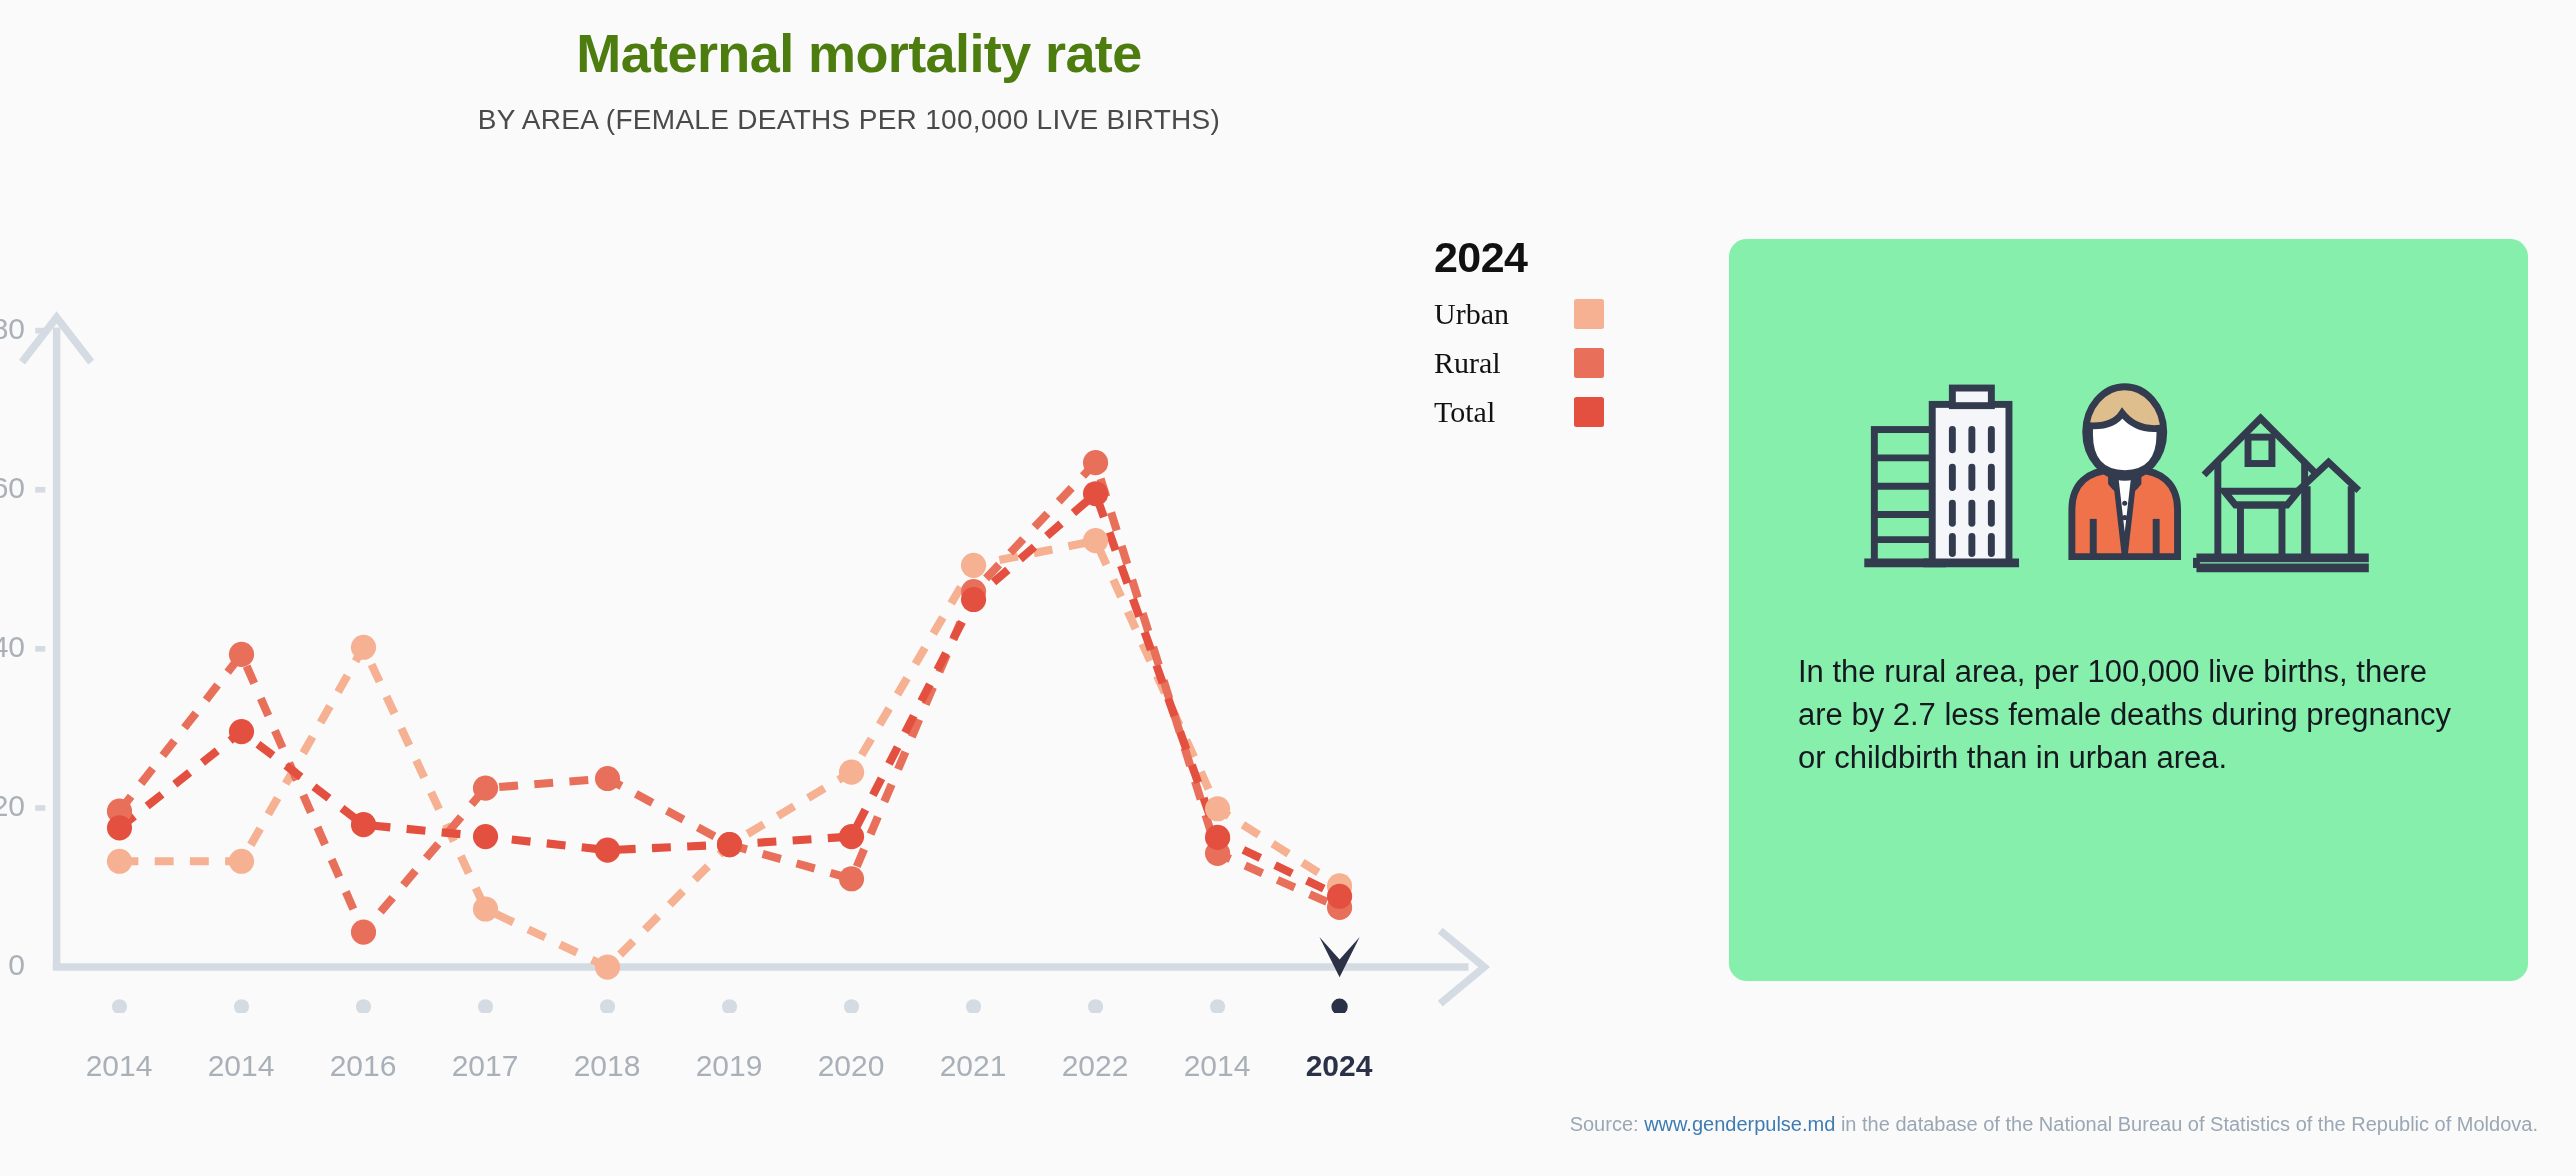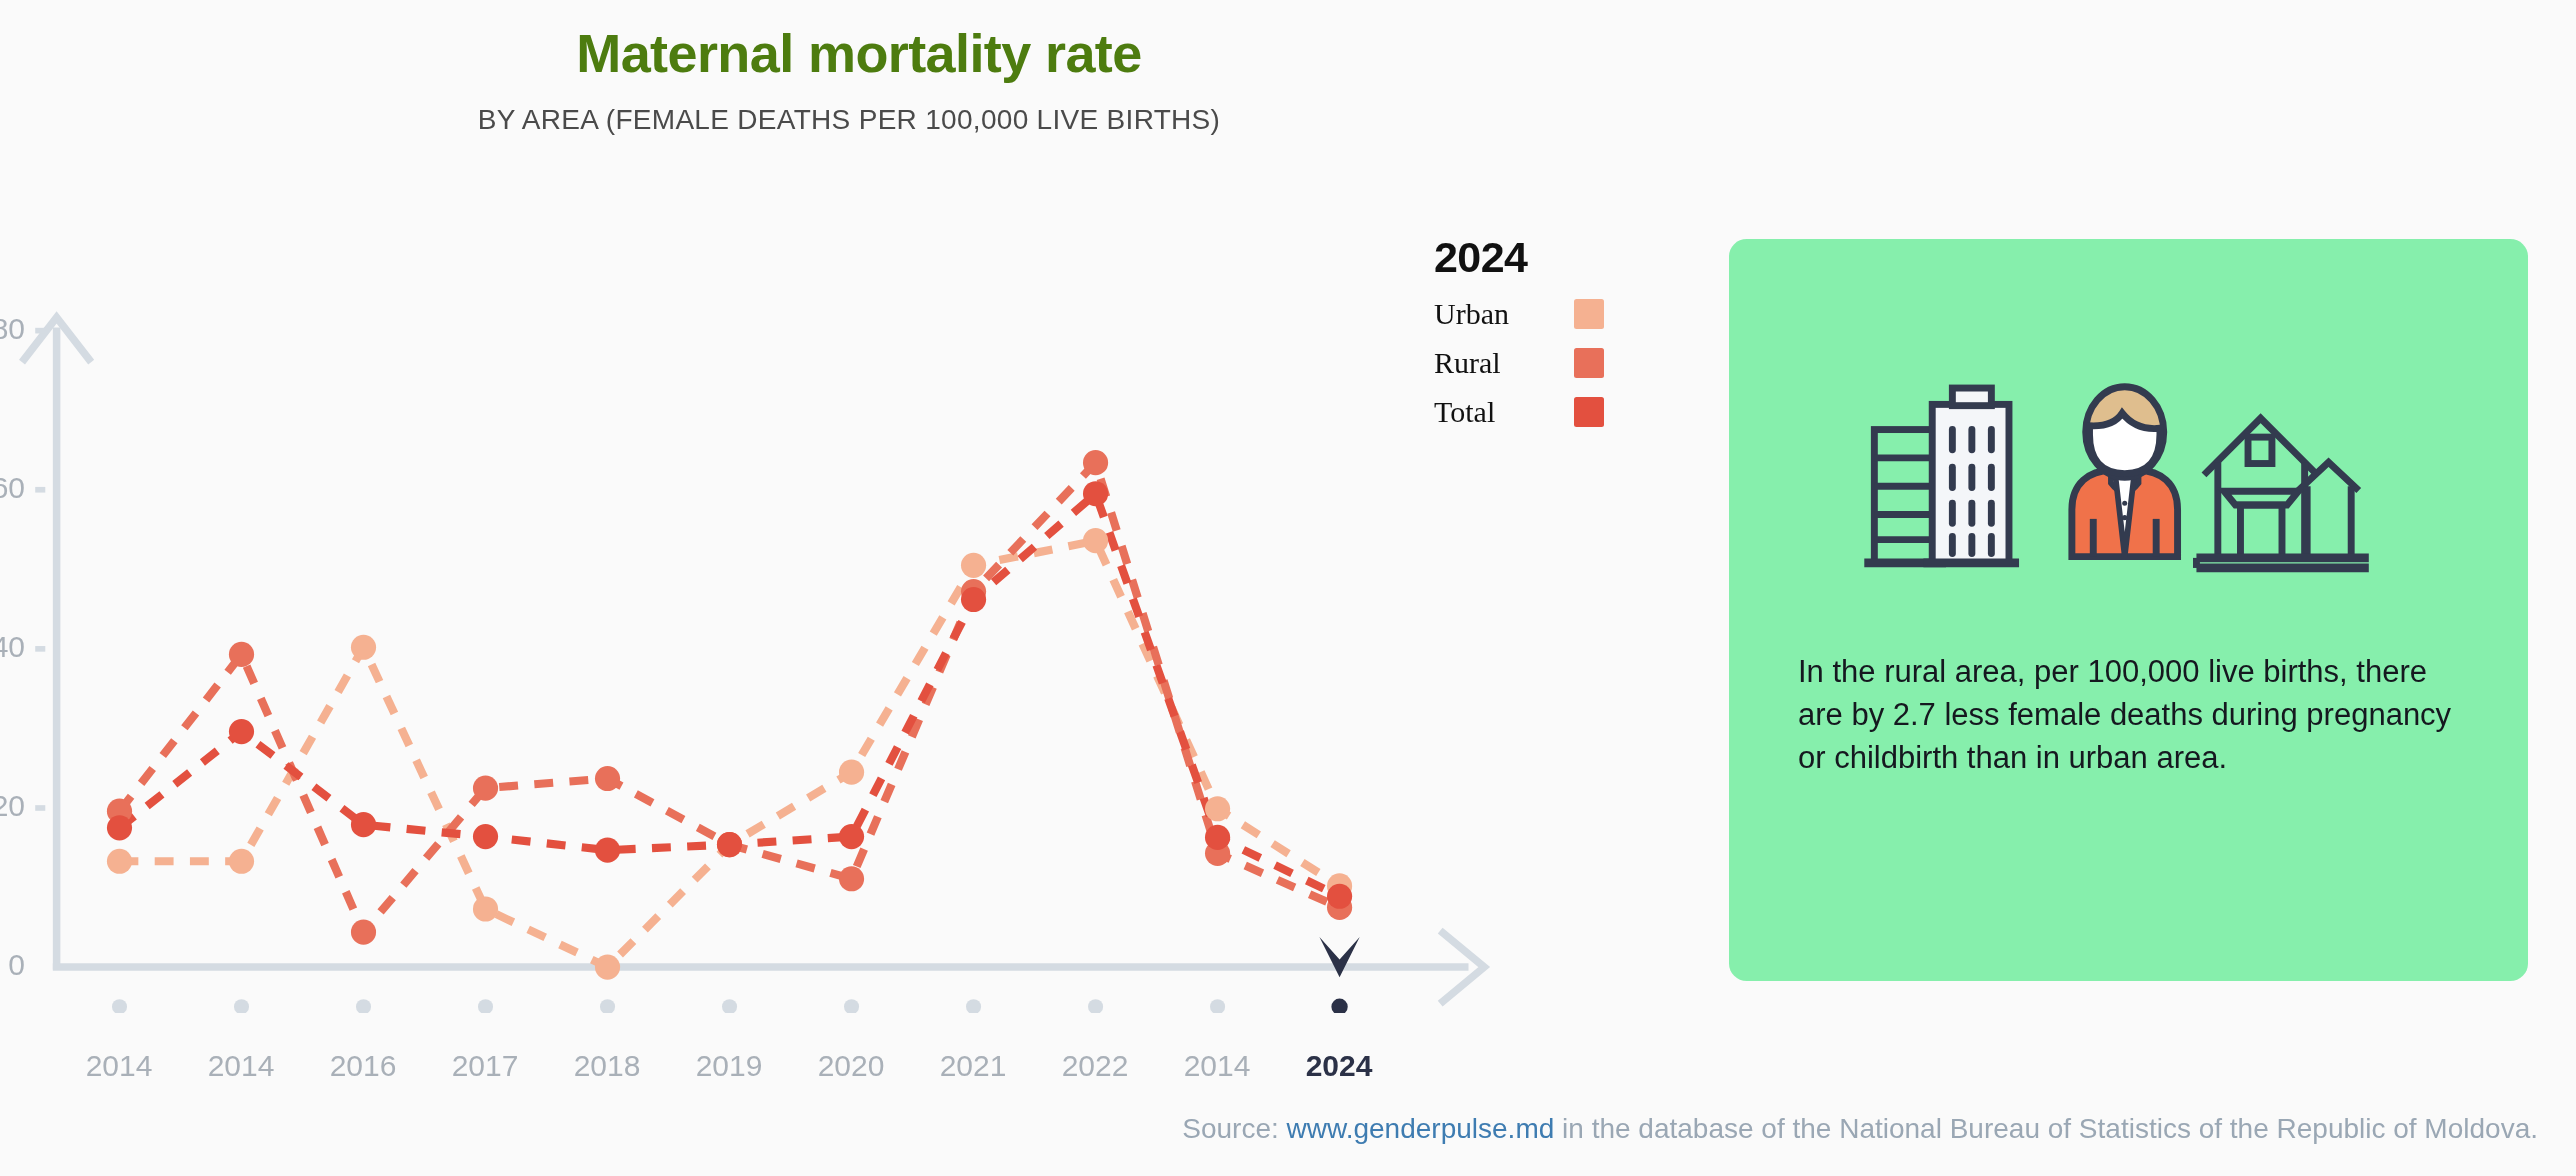--- a/index.html
+++ b/index.html
@@ -54,21 +54,21 @@
   .info-illustration{position:absolute;left:129px;top:135px;}
   .info-text{
     position:absolute;left:69px;top:412px;width:667px;
     font-size:31px;line-height:1.38;color:#15181F;
   }
 
   
   .footer{
     position:absolute;left:0;top:1113px;width:2576px;
     text-align:right;padding-right:38px;box-sizing:border-box;
-    font-size:28px;color:#9AA7B4;
+    font-size:20px;color:#9AA7B4;
   }
   .footer a{color:#3E7CB1;text-decoration:none;}
 </style>
 </head>
 <body>
 
 <div class="page">
 
   <div class="header">
     <div class="chart-title">Maternal mortality rate</div>

